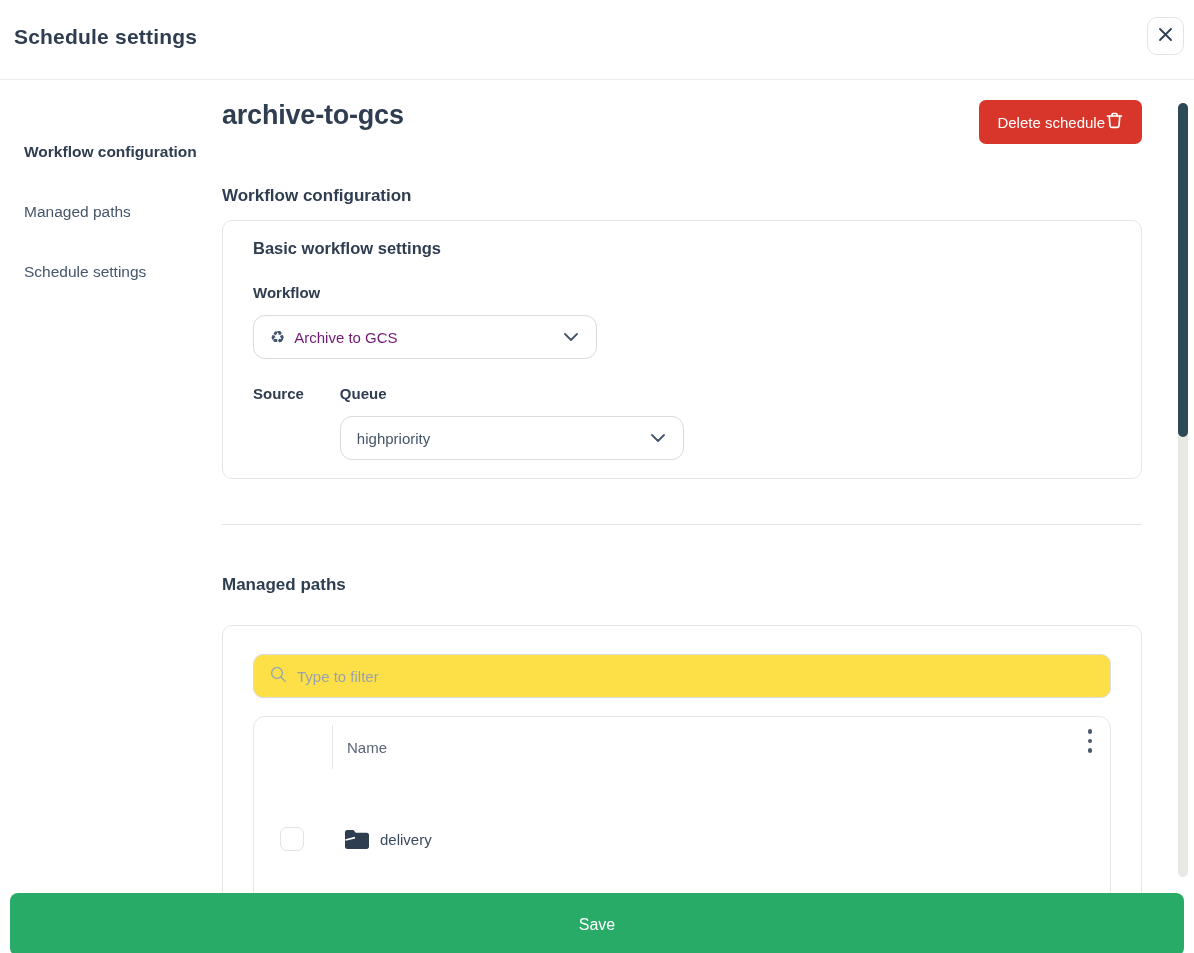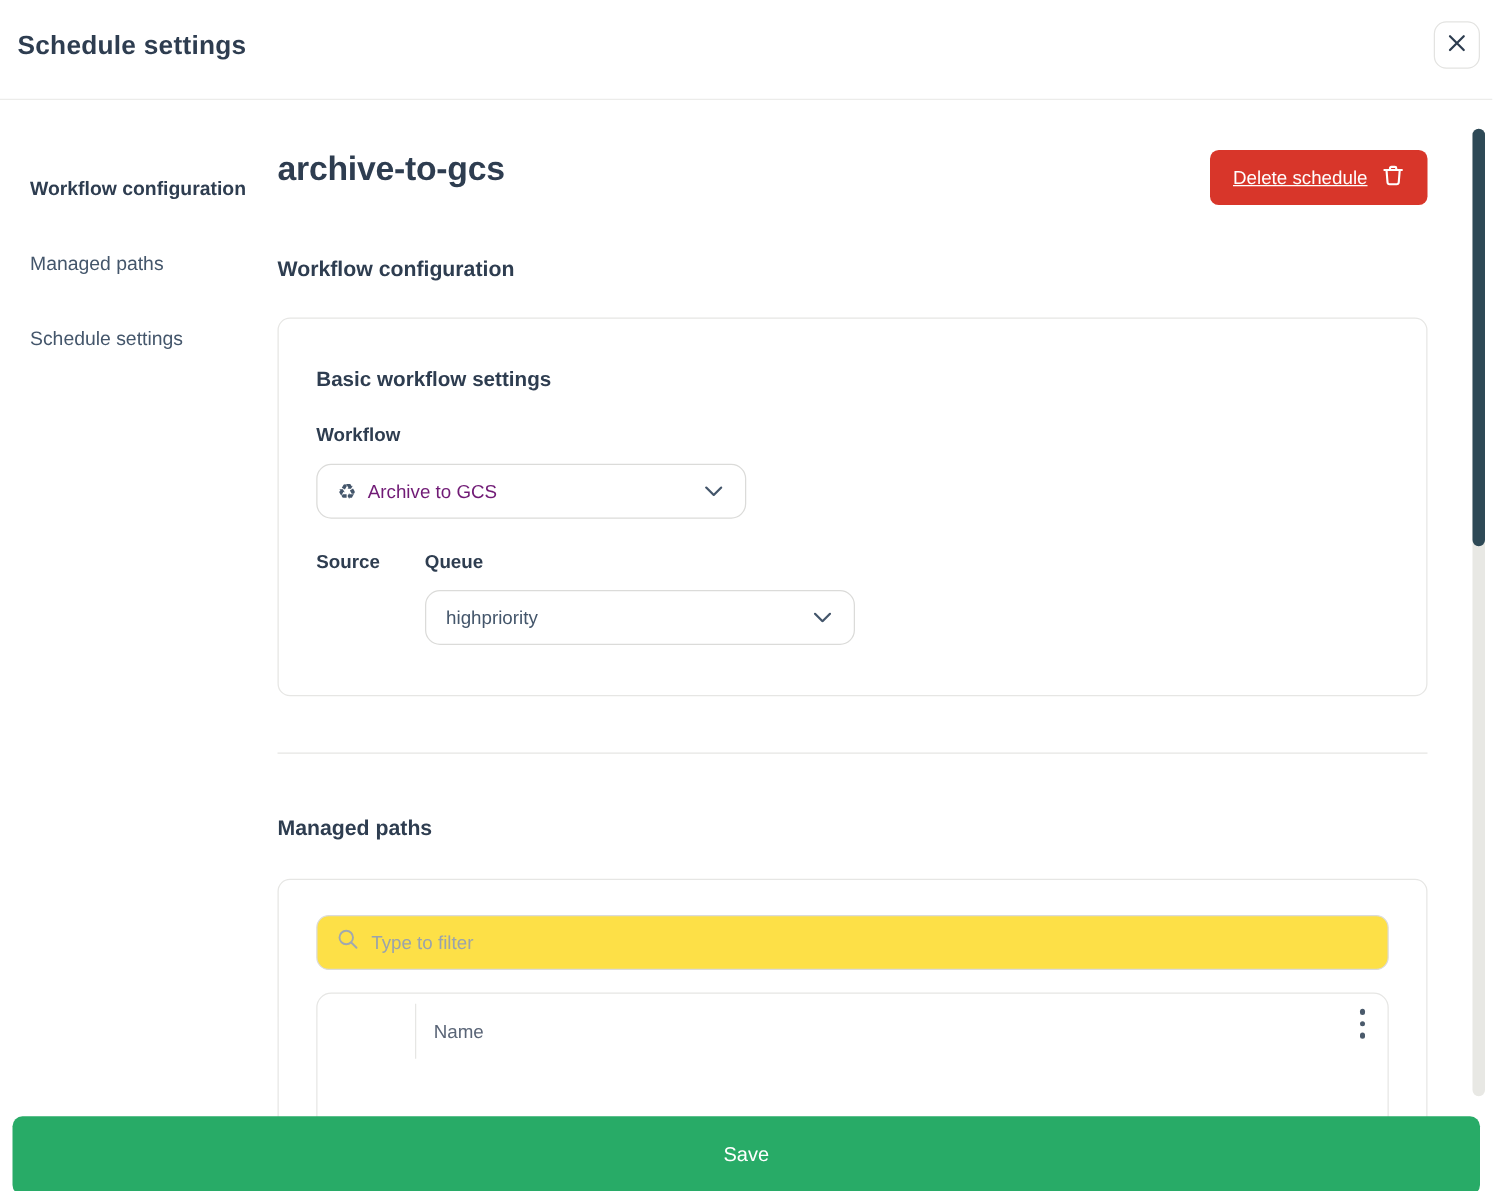--- a/index.html
+++ b/index.html
@@ -62,58 +62,57 @@
     font-weight: 700;
     color: #2e3d50;
   }
   .main {
     flex: 1;
     padding: 0 52px 0 0;
   }
 
   
   .title-row {
-    margin-top: 40px;
+    margin-top: 20px;
     display: flex;
     justify-content: space-between;
     align-items: flex-start;
   }
   .page-title {
     font-size: 27px;
     font-weight: 700;
     letter-spacing: -0.2px;
   }
   .delete-btn {
     height: 44px;
     padding: 0 18px;
     background: #d8362a;
     color: #ffffff;
     border: none;
     border-radius: 7px;
     font-family: inherit;
     font-size: 15px;
-    display: flex; align-items: center; gap: 11px;
-    cursor: pointer;
-    text-decoration: underline;
+    display: flex; align-items: center; 
+    cursor: pointer;
   }
 
   .section-heading {
     margin-top: 42px;
     font-size: 17px;
     font-weight: 700;
     color: #2e3d50;
   }
 
   
   .card {
-    margin-top: 28px;
+    margin-top: 14px;
     border: 1px solid #e6e6e4;
     border-radius: 10px;
     background: #fff;
-    padding: 40px 30px;
+    padding: 18px 30px;
   }
   .card-title {
     font-size: 16.5px;
     font-weight: 700;
     margin-bottom: 26px;
   }
   .field-label {
     font-size: 15px;
     font-weight: 700;
     margin-bottom: 14px;

